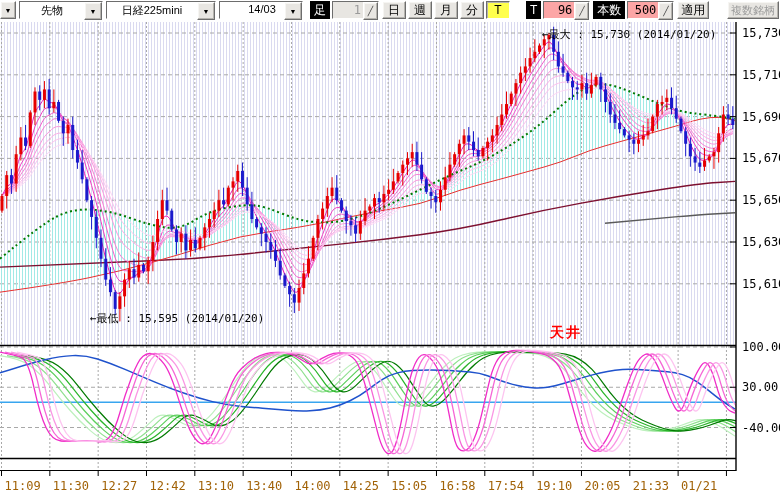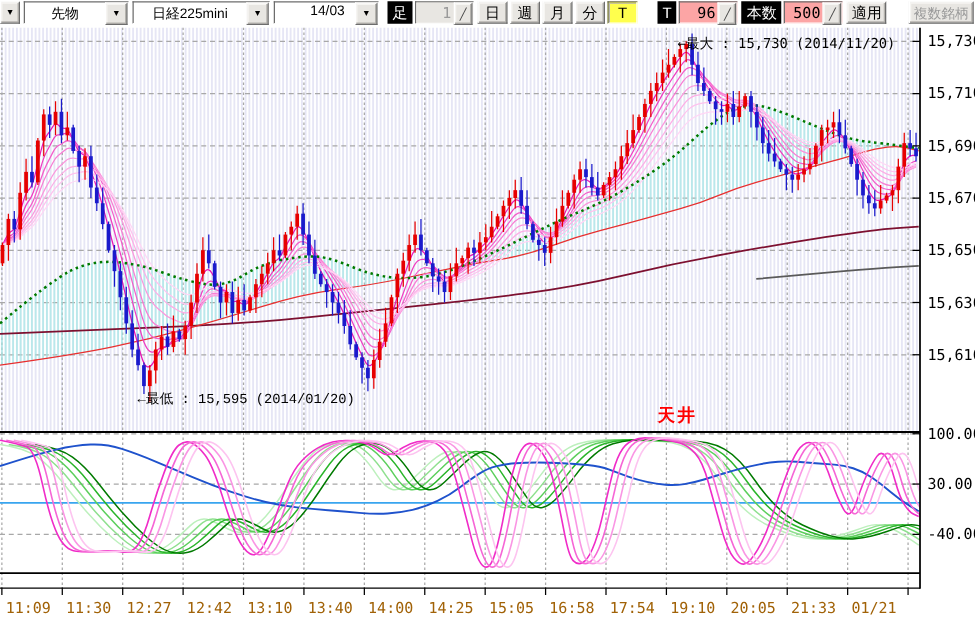--- a/index.html
+++ b/index.html
@@ -17,22 +17,22 @@
   .spin{height:18px;margin-top:1px;margin-right:3px;display:flex;box-sizing:border-box;background:#fca5a5;border:1px solid;border-color:#6d6d6d #ffffff #ffffff #6d6d6d;}
   .spin-val{width:26px;text-align:right;padding:1px 2px 0 2px;font-size:12px;font-family:"DejaVu Sans Mono",monospace;}
   .spin-btn{width:13px;height:16px;display:flex;align-items:center;justify-content:center;font-size:9px;color:#444;}
   .disabled-field{background:#e8e6e2;color:#9a9a9a;}
   .disabled-btn{color:#9a9a9a;margin-left:auto;margin-right:1px;}
   
   #chart-wrap{position:absolute;left:0;top:22px;width:780px;height:478px;}
   #chart-svg{position:absolute;left:0;top:0;}
   .anno{position:absolute;font-family:"DejaVu Sans Mono",monospace;font-size:11px;color:#000;white-space:nowrap;}
   #anno-max{left:542px;top:5px;}
-  #anno-min{left:110px;top:289px;font-family:Liberation Mono, monospace;}
-  #anno-ceiling{left:526px;top:302px;font-family:"Liberation Sans",sans-serif;font-size:14px;font-weight:bold;color:#ff0000;letter-spacing:2px;}
+  #anno-min{left:90px;top:289px;}
+  #anno-ceiling{left:526px;top:302px;font-family:"Liberation Sans",sans-serif;font-size:14px;font-weight:bold;color:#ff0000;letter-spacing:2px;padding-left:24px;}
   .tlabel{position:absolute;top:457px;font-family:"DejaVu Sans Mono",monospace;font-size:12px;color:#a16207;white-space:nowrap;}
 </style>
 </head>
 <body>
 
 <div id="toolbar">
   <div class="tb-btn raised" style="min-width:16px;width:16px;margin-right:3px;">
       <span class="dd-btn">▼</span>
     </div>
   <div class="combo" style="width:84px;">
@@ -500,21 +500,21 @@
         <line x1="730" y1="261.79999999999995" x2="736" y2="261.79999999999995" stroke="#000" stroke-width="1"></line>
         <text x="742" y="265.79999999999995" font-size="12" font-family="DejaVu Sans Mono,monospace" fill="#000">15,610</text>
         <line x1="730" y1="325" x2="736" y2="325" stroke="#000" stroke-width="1"></line>
         <text x="742" y="329" font-size="12" font-family="DejaVu Sans Mono,monospace" fill="#000">100.00</text>
         <line x1="730" y1="365.25" x2="736" y2="365.25" stroke="#000" stroke-width="1"></line>
         <text x="742" y="369.25" font-size="12" font-family="DejaVu Sans Mono,monospace" fill="#000">30.00</text>
         <line x1="730" y1="405.5" x2="736" y2="405.5" stroke="#000" stroke-width="1"></line>
         <text x="742" y="409.5" font-size="12" font-family="DejaVu Sans Mono,monospace" fill="#000">-40.00</text>
       </g>
   </svg>
-  <div class="anno" id="anno-max">←最大 : 15,730 (2014/11/20)</div>
+  <div class="anno" id="anno-max">←最大 : 15,730 (2014/01/20)</div>
   <div class="anno" id="anno-min">←最低 : 15,595 (2014/01/20)</div>
   <div class="anno" id="anno-ceiling">天井</div>
   <div id="time-axis">
       <div class="tlabel" style="left: 4.5px;">11:09</div>
       <div class="tlabel" style="left: 52.83px;">11:30</div>
       <div class="tlabel" style="left: 101.16px;">12:27</div>
       <div class="tlabel" style="left: 149.49px;">12:42</div>
       <div class="tlabel" style="left: 197.82px;">13:10</div>
       <div class="tlabel" style="left: 246.15px;">13:40</div>
       <div class="tlabel" style="left: 294.48px;">14:00</div>

